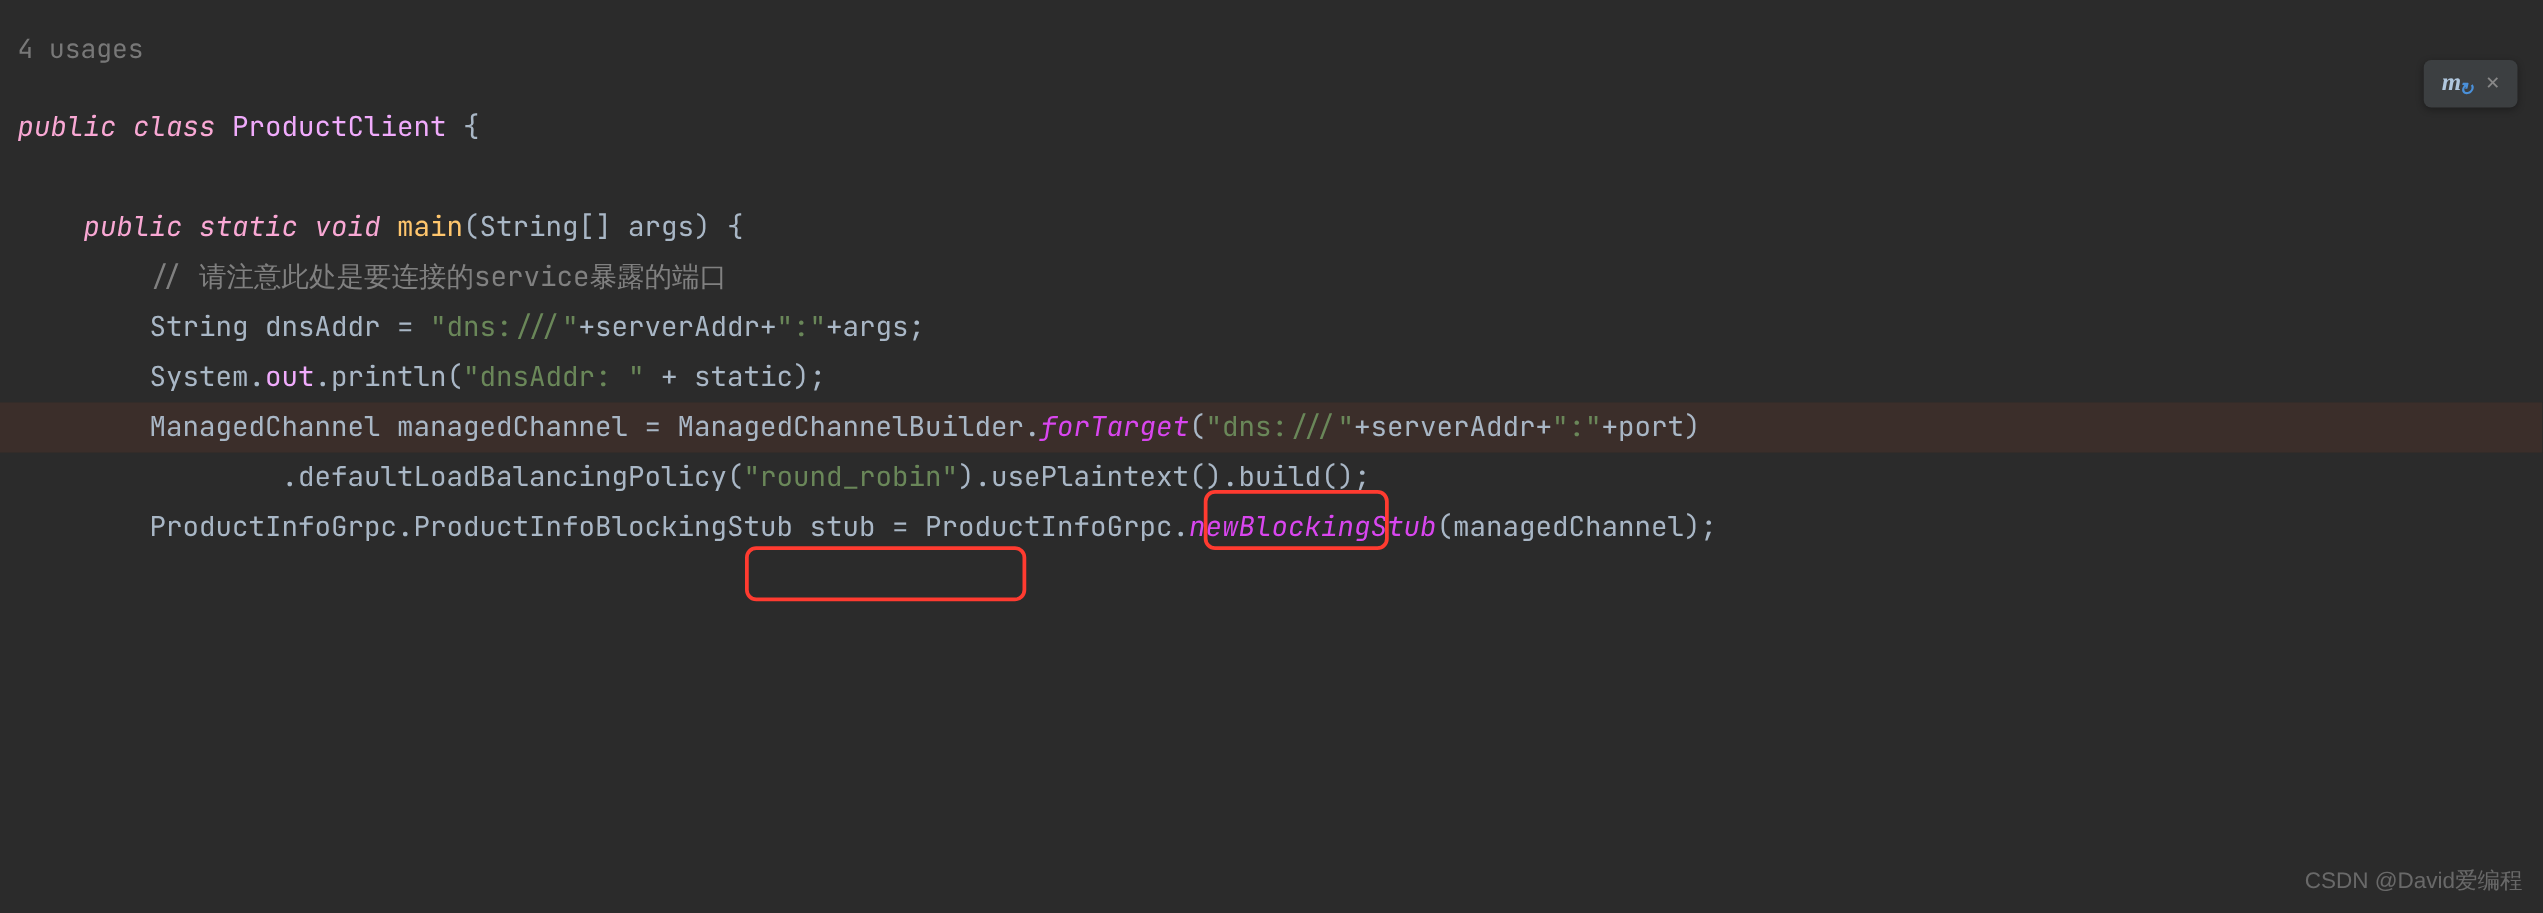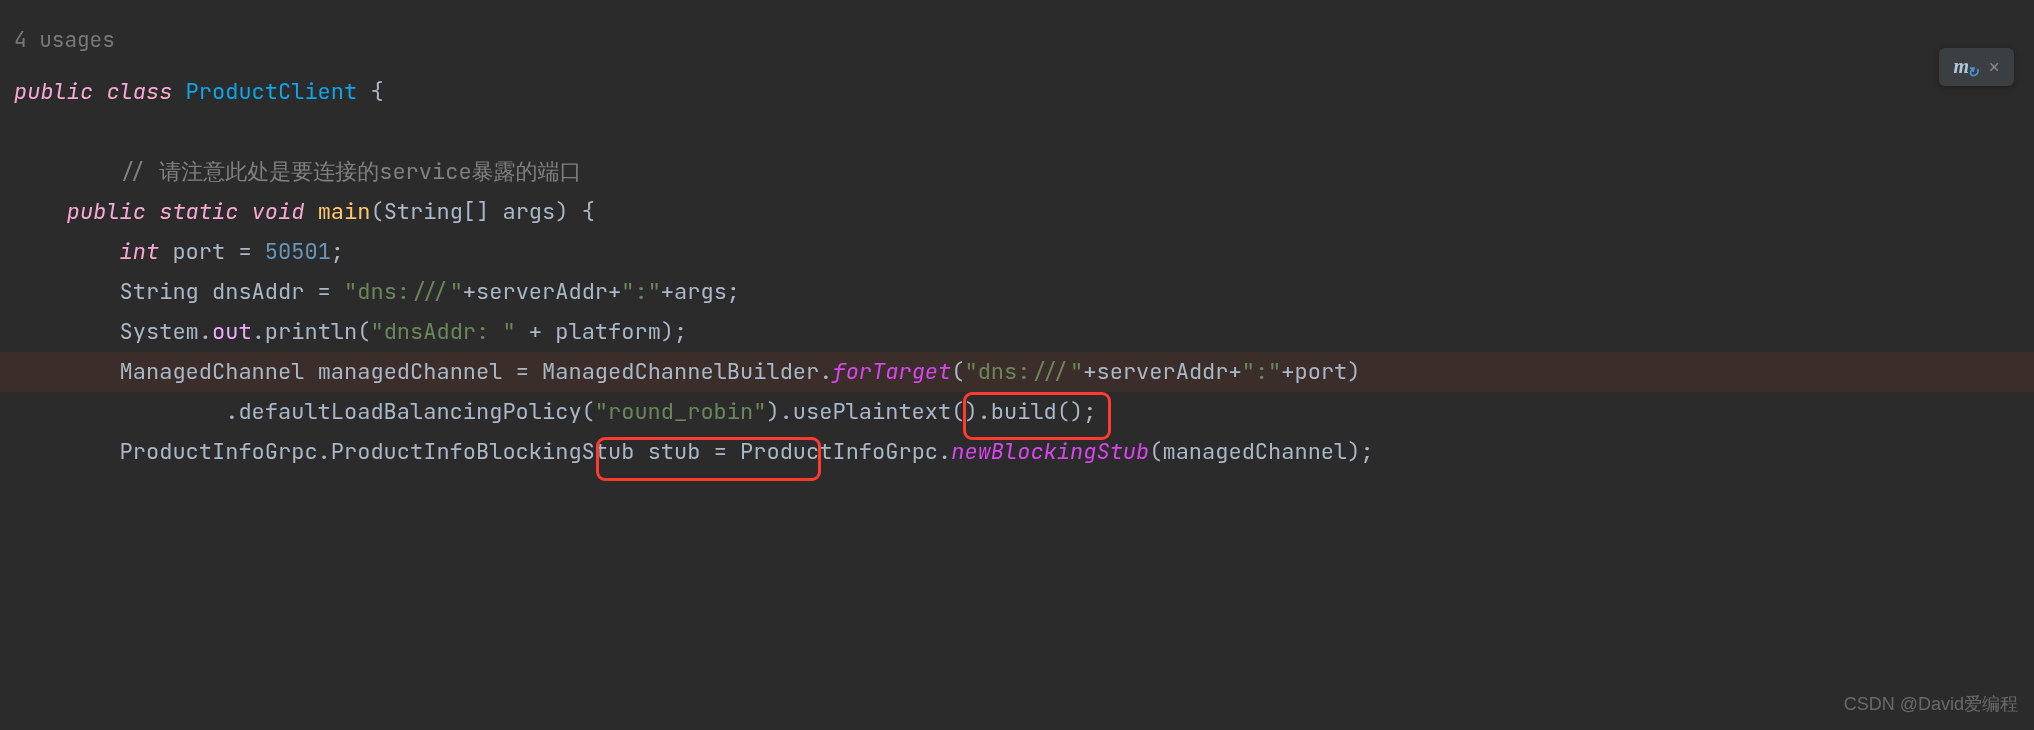--- a/index.html
+++ b/index.html
@@ -8,28 +8,28 @@
     font-family: 'JetBrains Mono', 'Consolas', 'Monaco', monospace;
     font-size: 22px;
     line-height: 40px;
     color: #a9b7c6;
     overflow: hidden;
     width: 2034px;
     height: 730px;
     position: relative;
   }
   .editor { padding: 20px 0 0 0; }
-  .usages { color: #787878; padding-left: 14px; margin-bottom: 12px; font-size: 21px;}
+  .usages { color: #787878; padding-left: 14px; margin-bottom: 22px; font-size: 21px;}
   .line { white-space: pre; padding-left: 14px; position: relative; }
   .line.highlight {
     background: #3a2e2b;
     box-shadow: inset 0 0 0 9999px rgba(80,50,40,0.08);
   }
   .kw { color: #f9a8d4; font-style: italic; }
-  .cls { color: #0ea5e9; }
+  .cls { color: #f0abfc; }
   .method-decl { color: #ffc66d; }
   .comment { color: #808080; }
   .num { color: #6897bb; }
   .str { color: #6a8759; }
   .field-static { color: #f0abfc; }
   .static-call { color: #d946ef; font-style: italic; }
   .dot, .plain, .punc { color: #a9b7c6; }
   .redbox {
     position: absolute;
     border: 3px solid #ff3b30;
@@ -63,30 +63,29 @@
 <body>
 
 <div class="editor">
 
   <div class="usages">4 usages</div>
 
   <div class="line"><span class="kw">public class</span><span class="plain"> </span><span class="cls">ProductClient</span><span class="plain"> {</span></div>
 
   <div class="line">&nbsp;</div>
 
+  <div class="line">    <span class="kw">public static void</span><span class="plain"> </span><span class="method-decl">main</span><span class="plain">(String[] args) {</span></div>
+
   <div class="line">        <span class="comment">// 请注意此处是要连接的service暴露的端口</span></div>
 
-  <div class="line">    <span class="kw">public static void</span><span class="plain"> </span><span class="method-decl">main</span><span class="plain">(String[] args) {</span></div>
-
-  <div class="line">        <span class="kw">int</span><span class="plain"> </span><span class="plain">port</span><span class="plain"> = </span><span class="num">50501</span><span class="plain">;</span></div>
 
 
   <div class="line">        <span class="plain">String</span><span class="plain"> </span><span class="plain">dnsAddr</span><span class="plain"> = </span><span class="str">"dns:///"</span><span class="plain">+serverAddr+</span><span class="str">":"</span><span class="plain">+args;</span></div>
 
-  <div class="line">        <span class="plain">System.</span><span class="field-static">out</span><span class="plain">.println(</span><span class="str">"dnsAddr: "</span><span class="plain"> + platform);</span></div>
+  <div class="line">        <span class="plain">System.</span><span class="field-static">out</span><span class="plain">.println(</span><span class="str">"dnsAddr: "</span><span class="plain"> + static);</span></div>
 
   <div class="line highlight">        <span class="plain">ManagedChannel</span><span class="plain"> </span><span class="plain">managedChannel</span><span class="plain"> = </span><span class="plain">ManagedChannelBuilder.</span><span class="static-call">forTarget</span><span class="plain">(</span><span class="str">"dns:///"</span><span class="plain">+serverAddr+</span><span class="str">":"</span><span class="plain">+port)</span></div>
 
   <div class="line">                <span class="plain">.defaultLoadBalancingPolicy(</span><span class="str">"round_robin"</span><span class="plain">).usePlaintext().build();</span></div>
 
   <div class="line">        <span class="plain">ProductInfoGrpc.ProductInfoBlockingStub</span><span class="plain"> </span><span class="plain">stub</span><span class="plain"> = </span><span class="plain">ProductInfoGrpc.</span><span class="static-call">newBlockingStub</span><span class="plain">(managedChannel);</span></div>
 
 </div>
 
 <div class="redbox" style="left:963px; top:392px; width:148px; height:48px;"></div>

